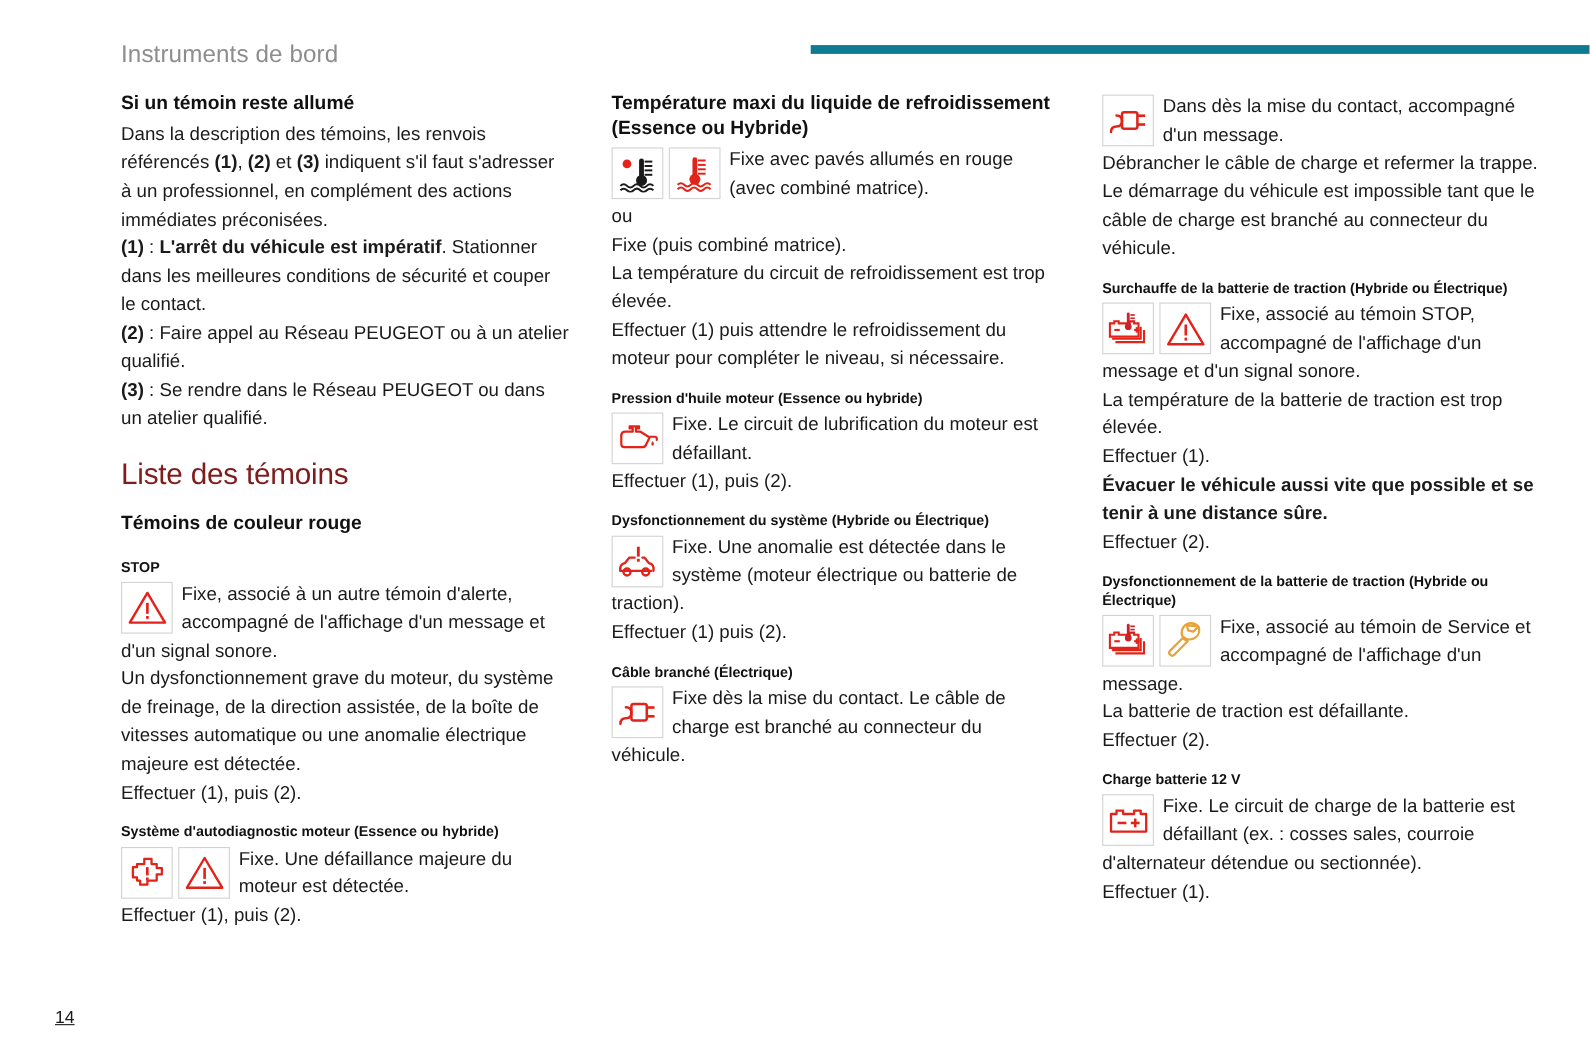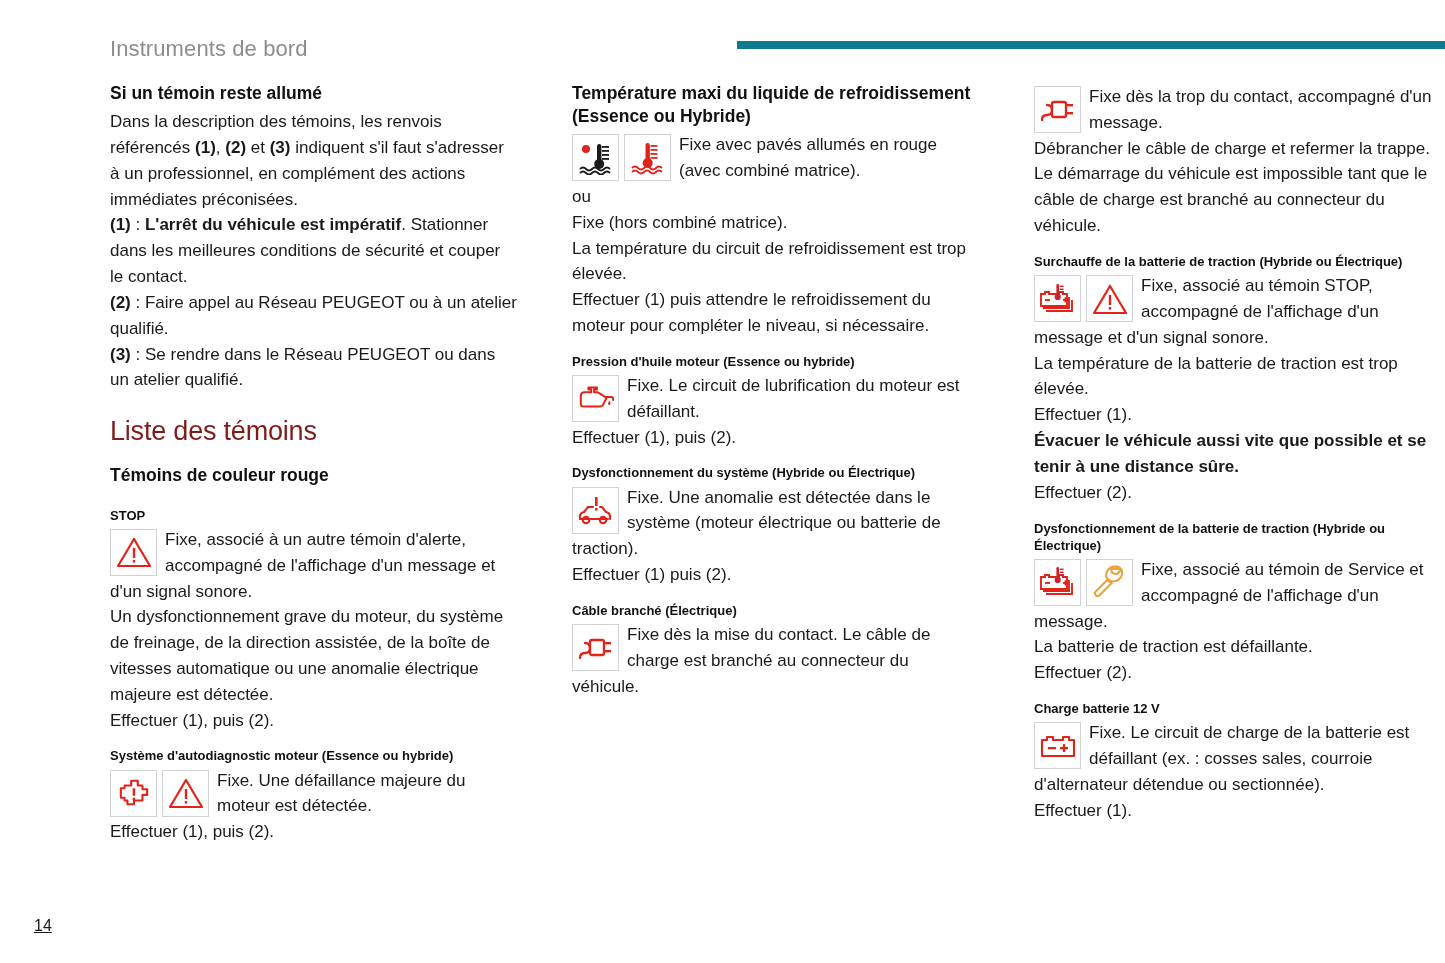--- a/index.html
+++ b/index.html
@@ -40,21 +40,21 @@
     background: #0f7b92;
   }
 
   
   .columns {
     position: absolute;
     top: 82px;
     left: 110px;
     width: 1275px;
     display: flex;
-    gap: 42px;
+    gap: 26px;
   }
   .column {
     width: 408px;
     flex: 0 0 408px;
   }
   .column.col-mid { margin-left: 12px; }
   .column.col-right { margin-left: 12px; }
 
   
   .h2 {
@@ -108,21 +108,21 @@
     align-items: center;
     justify-content: center;
     flex: 0 0 47px;
   }
   .tell svg { display: block; }
   .entry-text { }
 
   
   .page-number {
     position: absolute;
-    left: 34px;
+    left: 50px;
     bottom: 28px;
     font-size: 16px;
     color: #1a1a1a;
     text-decoration: underline;
   }
 </style>
 </head>
 <body>
 
 <div class="page-header">
@@ -216,21 +216,21 @@
             <rect x="22.5" y="12" width="7" height="1.8" fill="#e2231a"></rect>
             <rect x="22.5" y="16" width="7" height="1.8" fill="#e2231a"></rect>
             <path d="M4 27 q3 -3 6 0 t6 0 t6 0 t6 0 t6 0" fill="none" stroke="#e2231a" stroke-width="1.8"></path>
             <path d="M4 31 q3 -3 6 0 t6 0 t6 0 t6 0 t6 0" fill="none" stroke="#e2231a" stroke-width="1.8"></path>
           </svg>
         </span>
       </div>
       <span class="entry-text">Fixe avec pavés allumés en rouge (avec combiné matrice).</span>
     </div>
     <p class="body">ou</p>
-    <p class="body">Fixe (hors combiné matrice).</p>
+    <p class="body">Fixe (puis combiné matrice).</p>
     <p class="body">La température du circuit de refroidissement est trop élevée.</p>
     <p class="body">Effectuer (1) puis attendre le refroidissement du moteur pour compléter le niveau, si nécessaire.</p>
 
     <div class="h3">Pression d'huile moteur (Essence ou hybride)</div>
     <div class="entry">
       <div class="icon-group">
         <span class="tell">
           <svg width="38" height="30" viewBox="0 0 40 30" aria-hidden="true">
             <path d="M4 13 q0 -4 4 -4 h7 v-3 h-3 v-2 h9 v2 h-3 v3 h4 l8 5 h6 q2 0 2 2 v1" fill="none" stroke="#e2231a" stroke-width="2.1" stroke-linejoin="round" stroke-linecap="round"></path>
             <path d="M4 13 v8 q0 3 3 3 h17 q3 0 4 -3 l3 -6" fill="none" stroke="#e2231a" stroke-width="2.1" stroke-linejoin="round" stroke-linecap="round"></path>
@@ -282,21 +282,21 @@
       <div class="icon-group">
         <span class="tell">
           <svg width="40" height="28" viewBox="0 0 40 28" aria-hidden="true">
             <path d="M4 24 q0 -5 5 -5 q5 0 5 -5 q0 -5 -5 -5" fill="none" stroke="#e2231a" stroke-width="2.3" stroke-linecap="round"></path>
             <rect x="14" y="6" width="14" height="15" rx="2" fill="none" stroke="#e2231a" stroke-width="2.3"></rect>
             <rect x="28" y="8" width="7" height="2.4" fill="#e2231a"></rect>
             <rect x="28" y="16" width="7" height="2.4" fill="#e2231a"></rect>
           </svg>
         </span>
       </div>
-      <span class="entry-text">Fixe dès la trop du contact, accompagné d'un message.</span>
+      <span class="entry-text">Dans dès la mise du contact, accompagné d'un message.</span>
     </div>
     <p class="body">Débrancher le câble de charge et refermer la trappe.</p>
     <p class="body">Le démarrage du véhicule est impossible tant que le câble de charge est branché au connecteur du véhicule.</p>
 
     <div class="h3">Surchauffe de la batterie de traction (Hybride ou Électrique)</div>
     <div class="entry">
       <div class="icon-group">
         <span class="tell">
           <svg width="40" height="34" viewBox="0 0 40 34" aria-hidden="true">
             <g stroke="#e2231a" stroke-width="1.9" fill="none">

